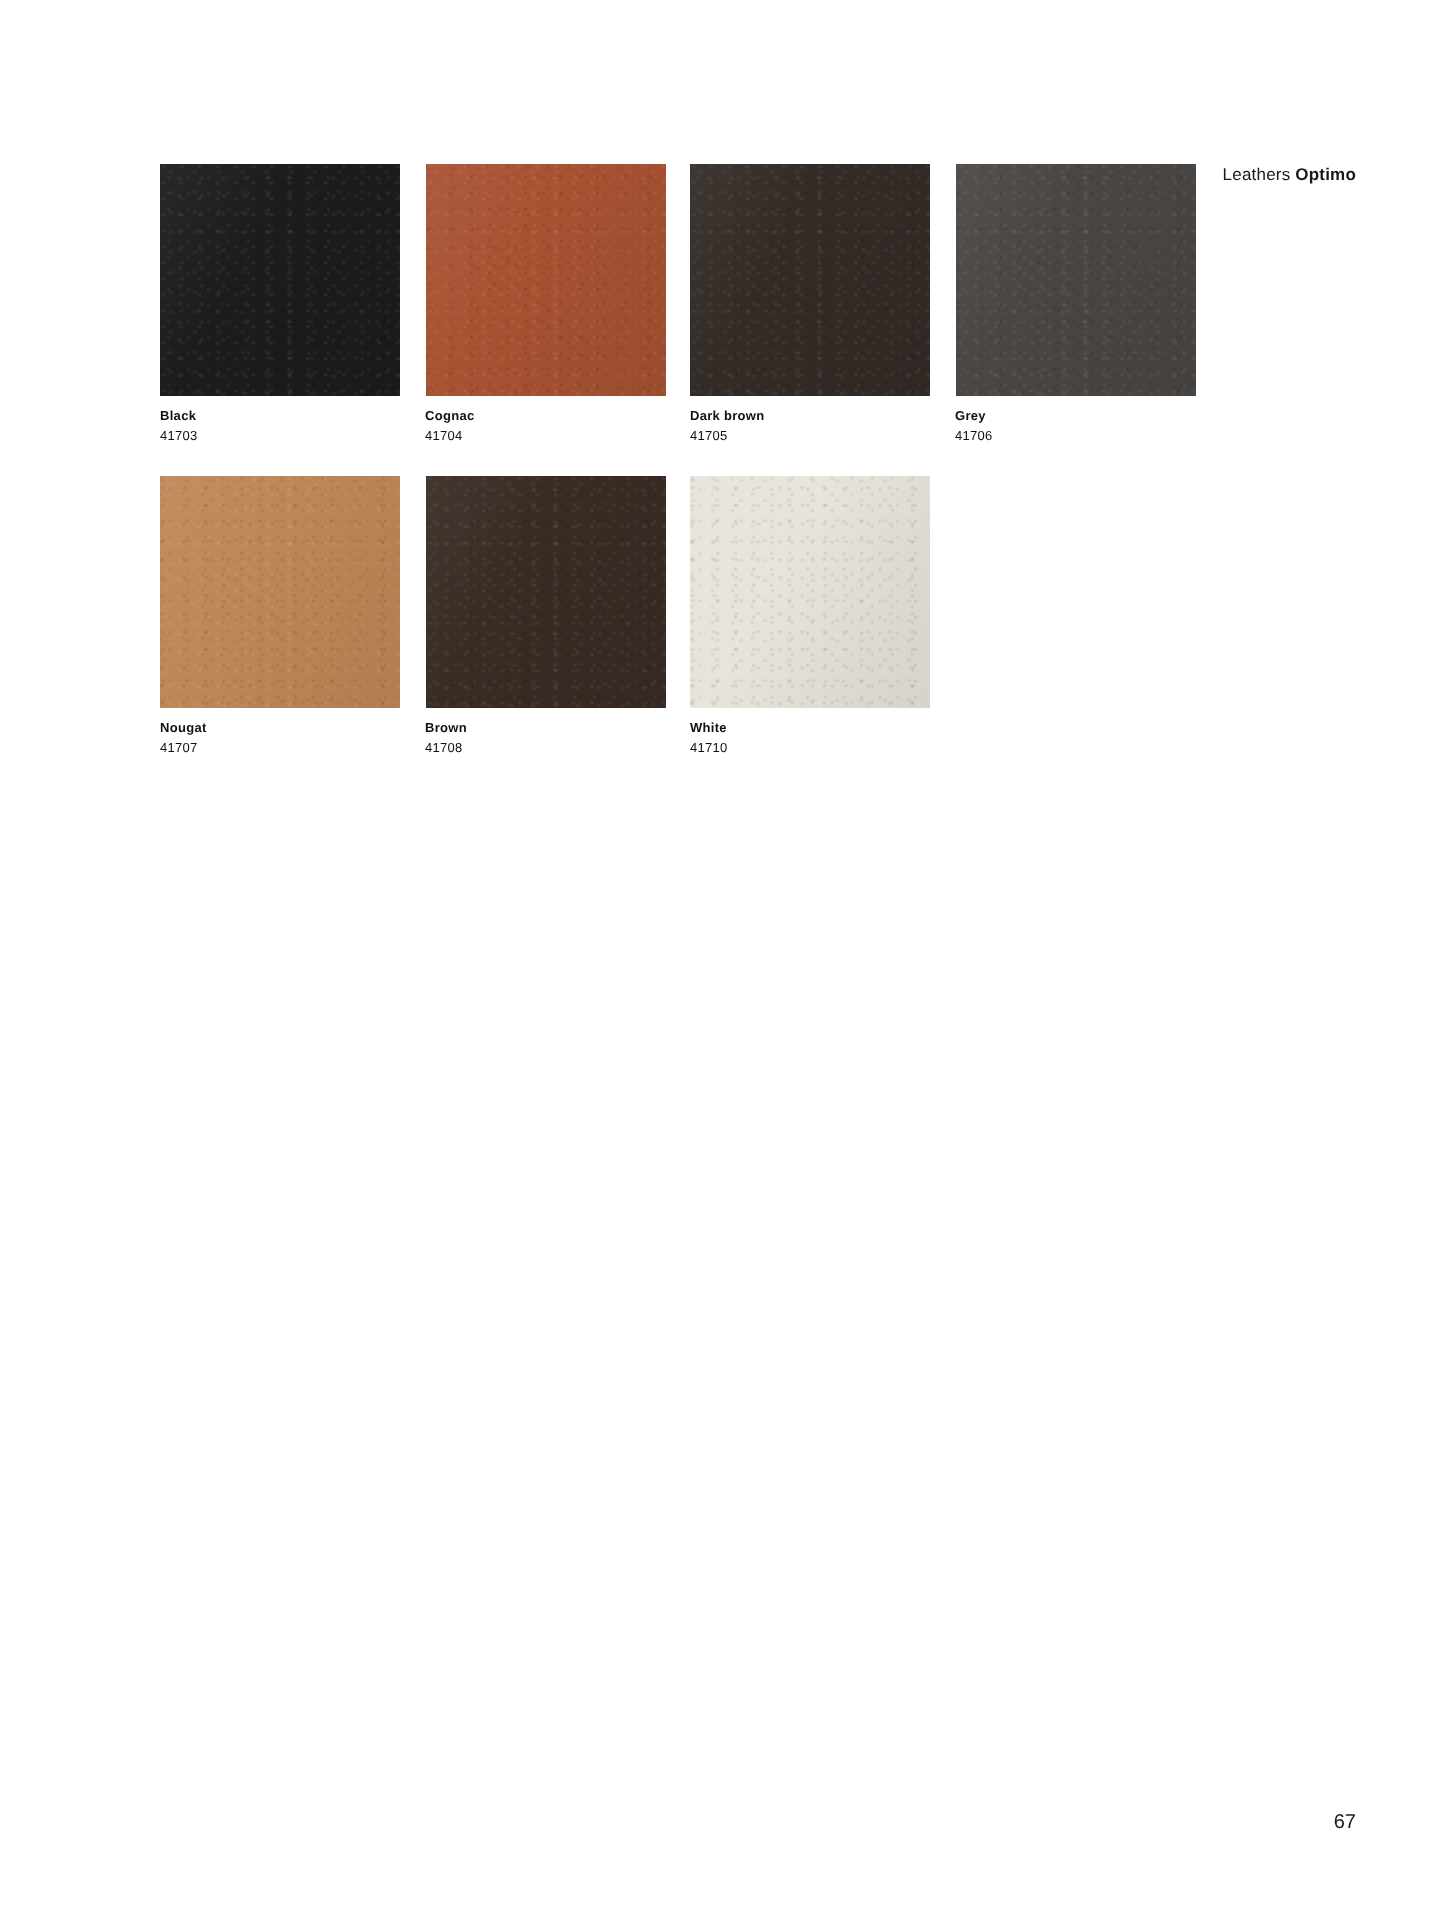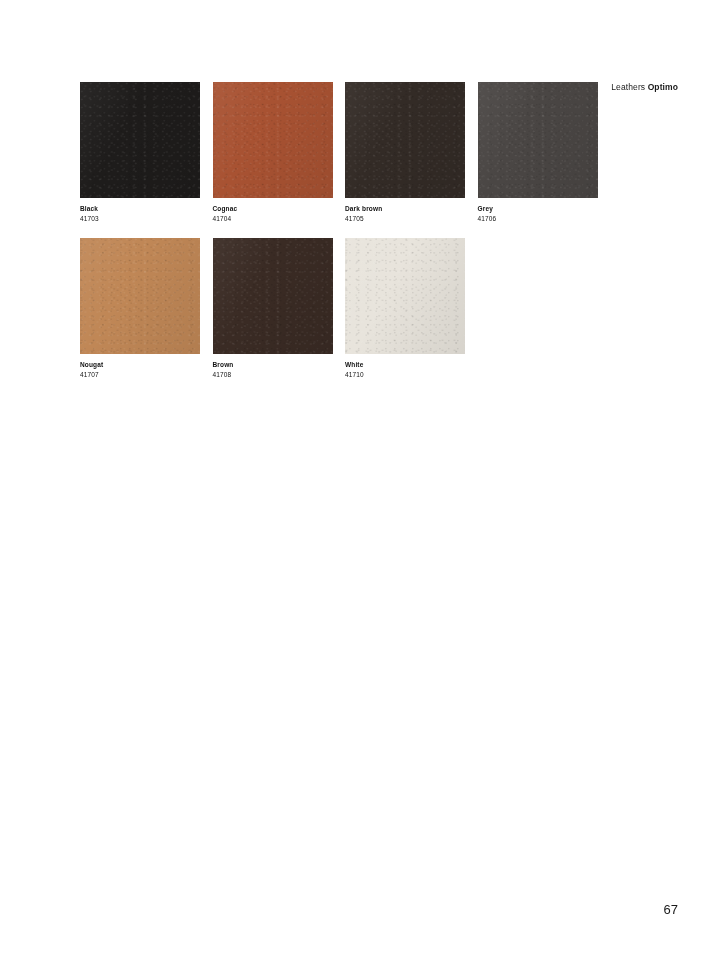--- a/index.html
+++ b/index.html
@@ -104,21 +104,21 @@
     color: #111111;
   }
 
   
   .page-number {
     position: absolute;
     bottom: 42px;
     left: 0;
     width: 678px;
     text-align: right;
-    font-size: 13px;
+    font-size: 10px;
     color: #1a1a1a;
   }
 </style>
 </head>
 <body>
 
 <div class="page-header">
   <span>Leathers </span><span class="hdr-collection">Optimo</span>
 </div>
 

